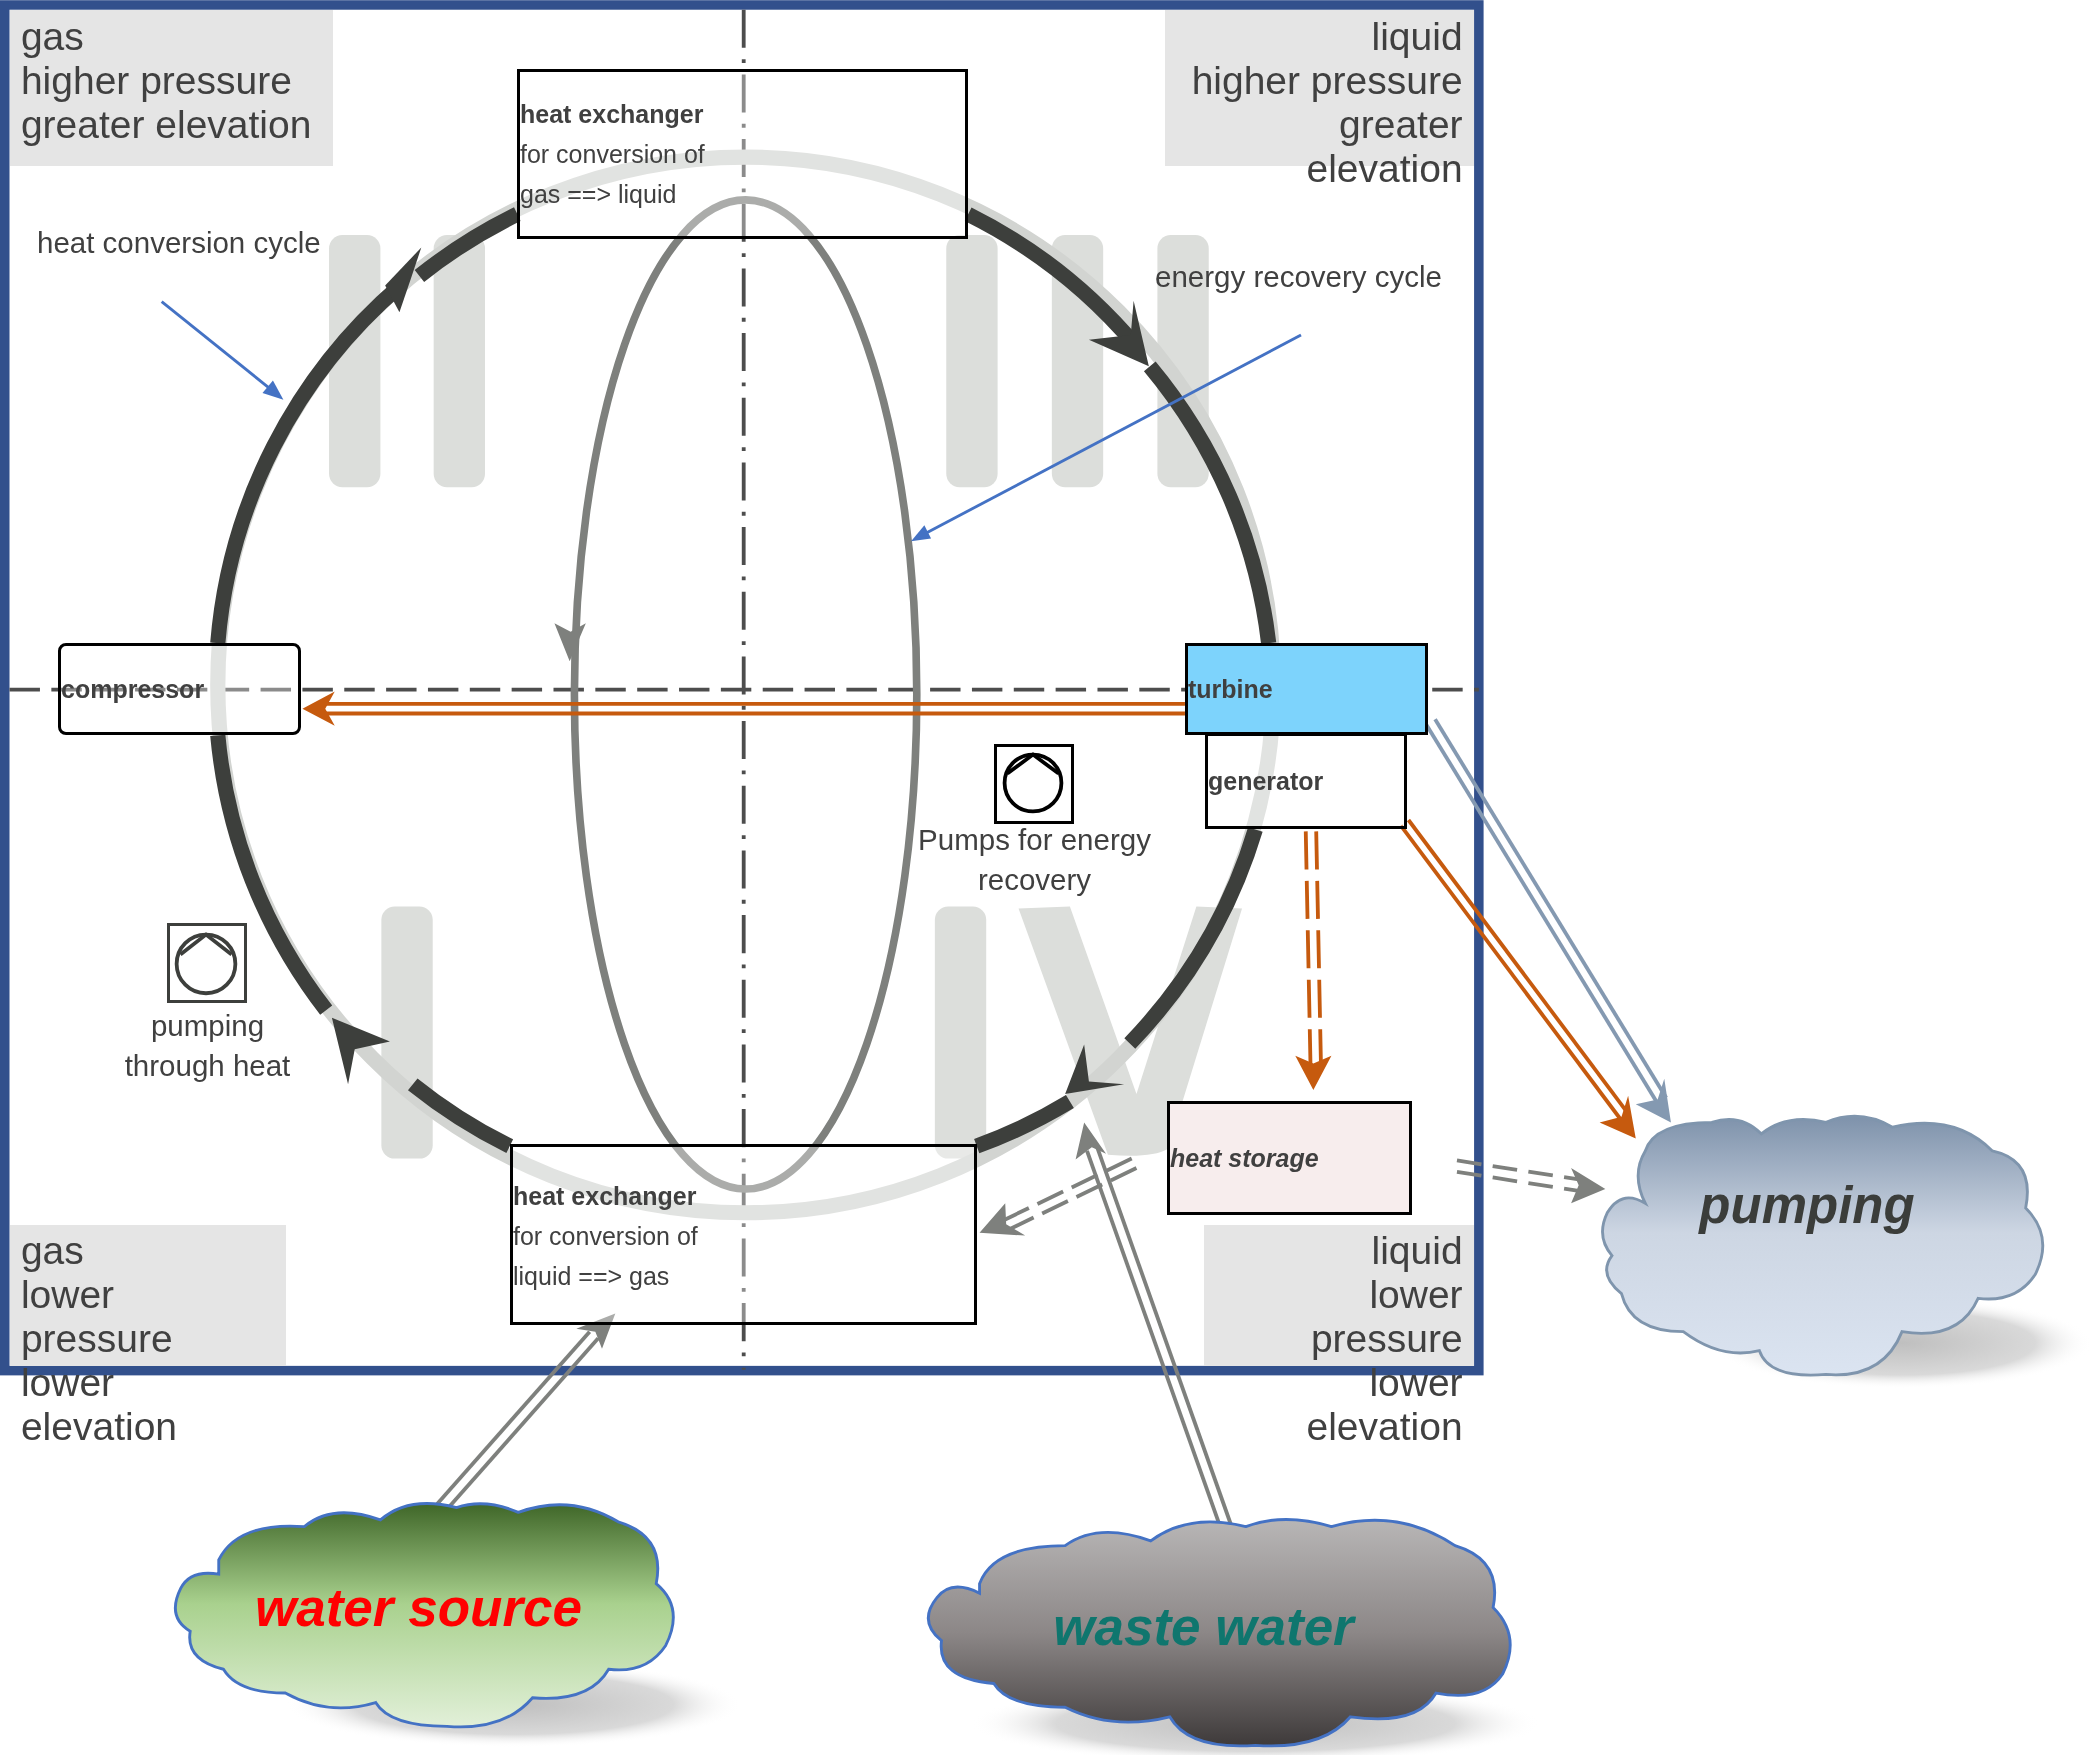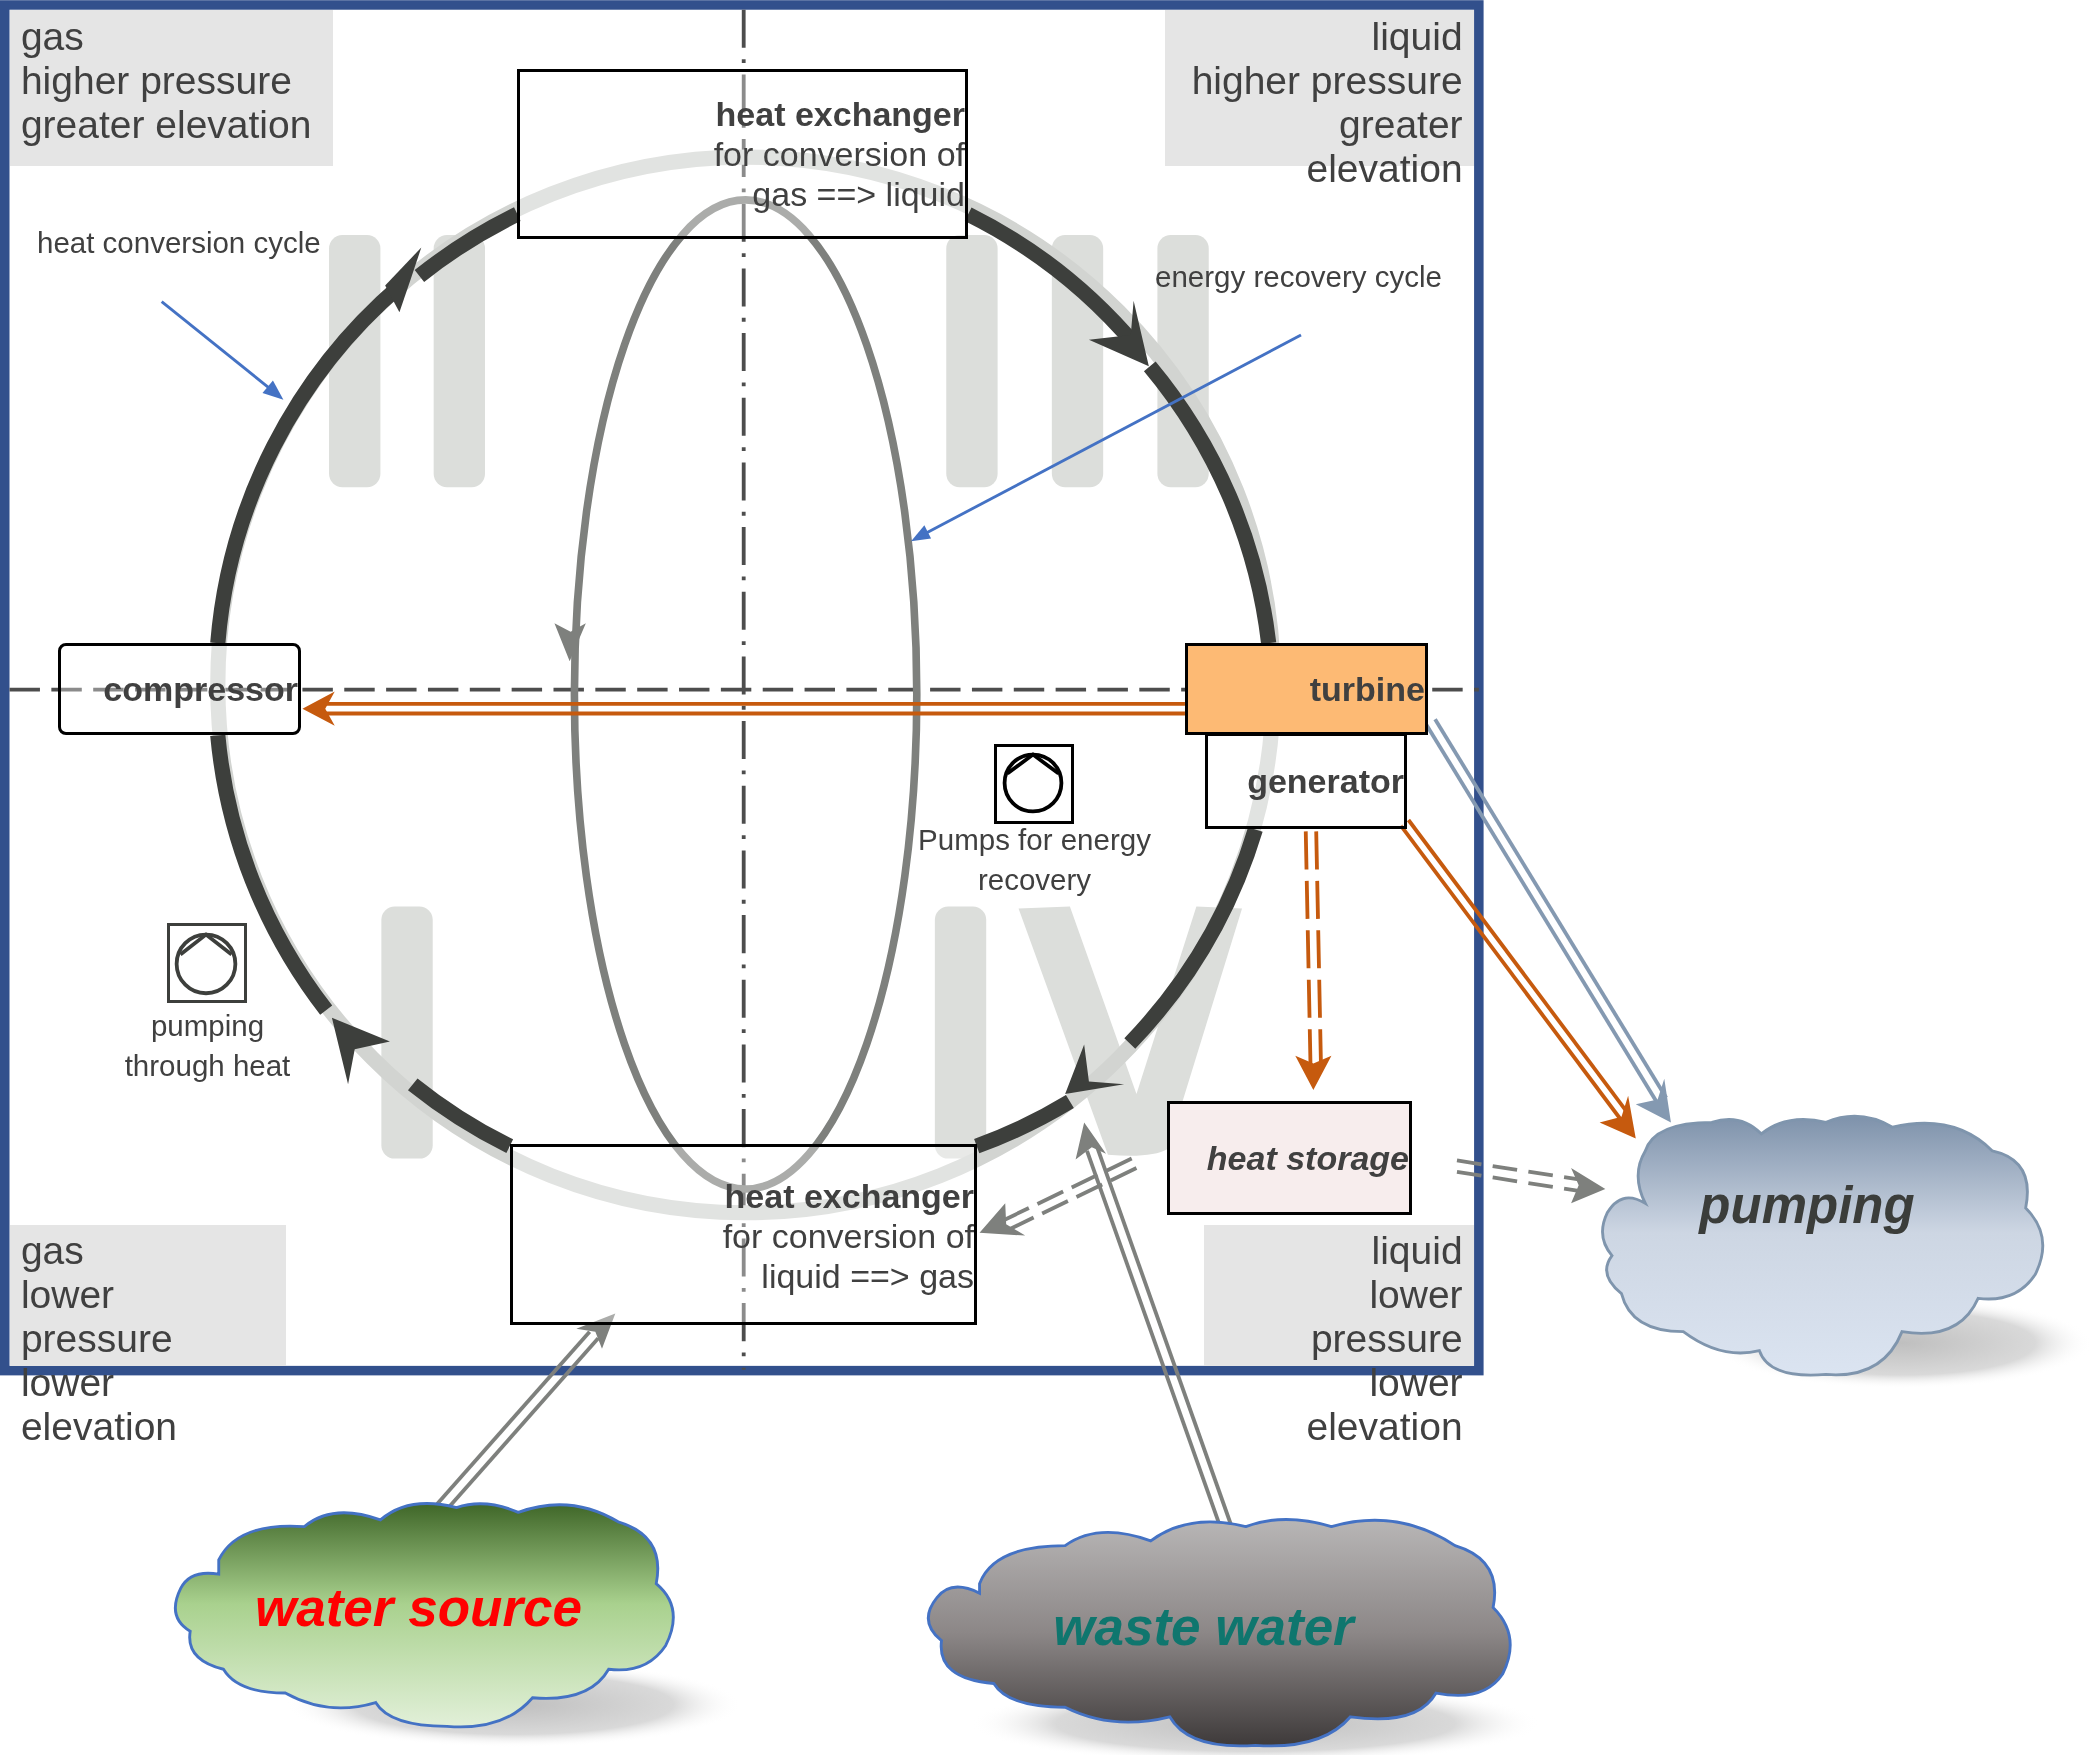--- a/index.html
+++ b/index.html
@@ -4,24 +4,24 @@
 <style>
   html, body { margin: 0; padding: 0; background: #ffffff; }
   body { width: 2097px; height: 1756px; position: relative; overflow: hidden;
          font-family: "Liberation Sans", sans-serif; color: #404040; }
   #diagram { position: absolute; left: 0; top: 0; }
   .lbl { position: absolute; font-size: 29.5px; line-height: 44px; color: #404040; }
   .corner { position: absolute; background: #e5e5e5; box-sizing: border-box;
             font-size: 39px; line-height: 44px; padding: 5.7px 11.4px; color: #404040; }
   .corner.right { text-align: right; }
   .box { position: absolute; border: 3.8px solid #000; box-sizing: border-box;
-         display: flex; flex-direction: column; align-items: flex-end; justify-content: center;
-         text-align: center; font-size: 34px; line-height: 40px; color: #404040; }
+         display: flex; flex-direction: column; align-items: flex-start; justify-content: center;
+         text-align: center; font-size: 25px; line-height: 40px; color: #404040; }
   .box.trans { background: rgba(255,255,255,0.35); }
-  .box.solid { background: #fdba74; }
+  .box.solid { background: #7dd3fc; }
   .box b { font-weight: bold; }
   .box .it { font-weight: bold; font-style: italic; }
   .pump { position: absolute; width: 80px; height: 80px; border: 3.8px solid #000;
           box-sizing: border-box; background: #fff; }
   .cloud-text { position: absolute; font-weight: bold; font-style: italic; text-align: center; }
   .line-row { display: block; }
 </style>
 </head>
 <body>
 

